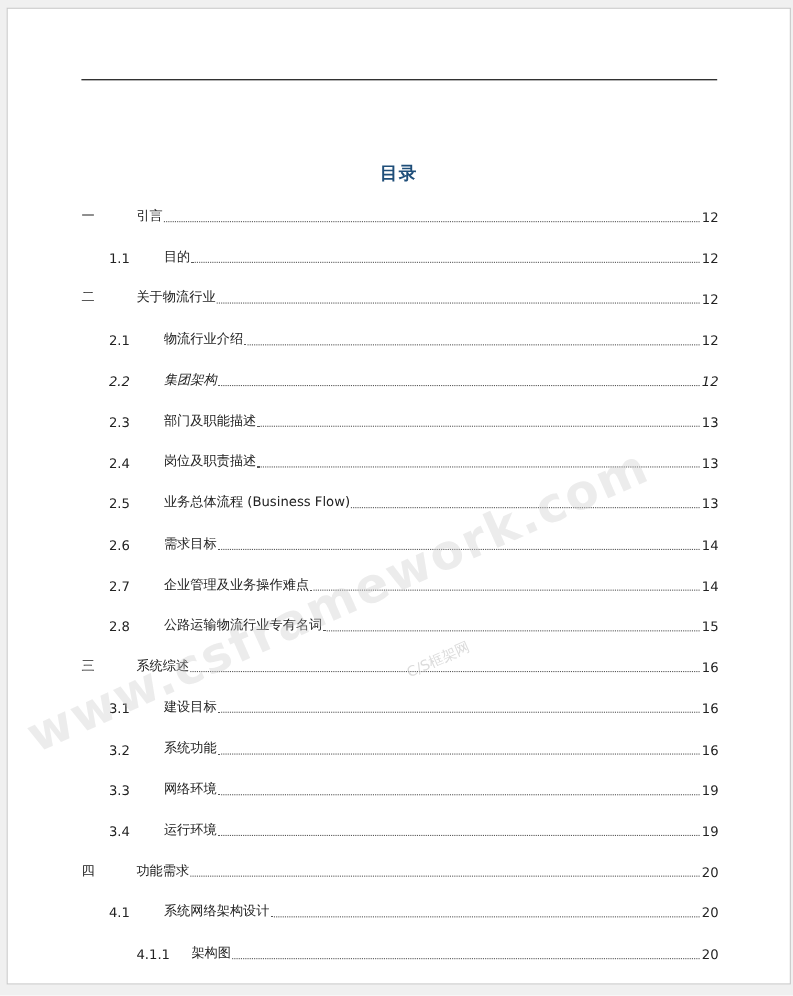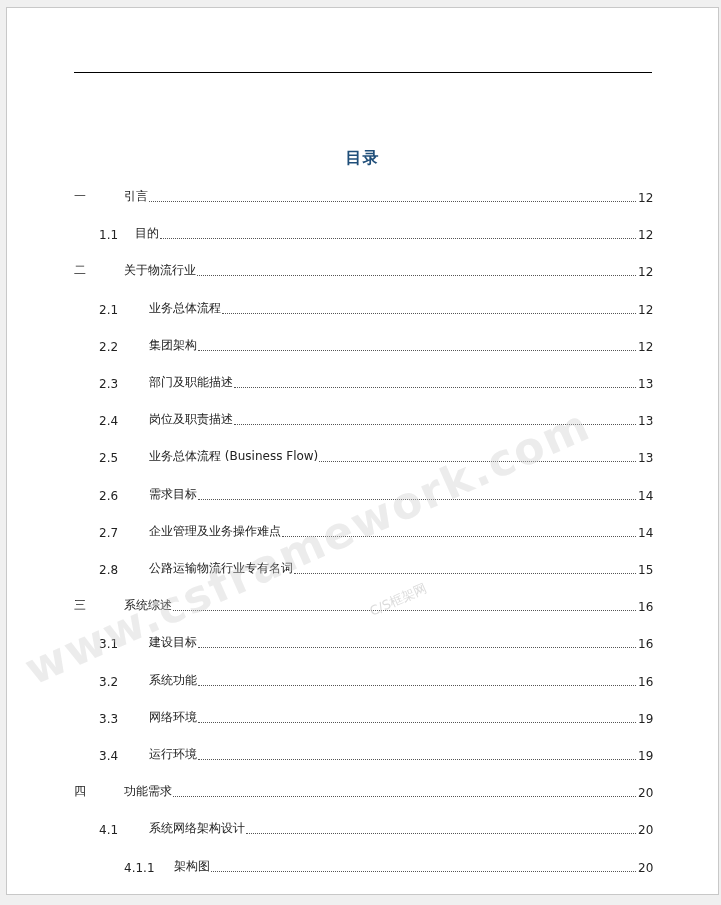--- a/index.html
+++ b/index.html
@@ -102,43 +102,43 @@
       <div class="toc-entry" style="top: 181px; left: 67px; width: 578px;">
         <span class="toc-num" style="left: 0px;">一</span>
         <div class="toc-body" style="left: 50px;">
           <span class="toc-text">引言</span>
           <span class="toc-leader"></span>
           <span class="toc-page">12</span>
         </div>
       </div>
       <div class="toc-entry" style="top: 218.2px; left: 92px; width: 553px;">
         <span class="toc-num" style="left: 0px;">1.1</span>
-        <div class="toc-body" style="left: 36px;">
+        <div class="toc-body" style="left: 50px;">
           <span class="toc-text">目的</span>
           <span class="toc-leader"></span>
           <span class="toc-page">12</span>
         </div>
       </div>
       <div class="toc-entry" style="top: 255.4px; left: 67px; width: 578px;">
         <span class="toc-num" style="left: 0px;">二</span>
         <div class="toc-body" style="left: 50px;">
           <span class="toc-text">关于物流行业</span>
           <span class="toc-leader"></span>
           <span class="toc-page">12</span>
         </div>
       </div>
       <div class="toc-entry" style="top: 292.6px; left: 92px; width: 553px;">
         <span class="toc-num" style="left: 0px;">2.1</span>
         <div class="toc-body" style="left: 50px;">
-          <span class="toc-text">业务总体流程</span>
-          <span class="toc-leader"></span>
-          <span class="toc-page">12</span>
-        </div>
-      </div>
-      <div class="toc-entry" style="top: 329.8px; left: 92px; width: 553px;">
+          <span class="toc-text">物流行业介绍</span>
+          <span class="toc-leader"></span>
+          <span class="toc-page">12</span>
+        </div>
+      </div>
+      <div class="toc-entry" style="top: 329.8px; left: 92px; width: 553px; font-style: italic;">
         <span class="toc-num" style="left: 0px;">2.2</span>
         <div class="toc-body" style="left: 50px;">
           <span class="toc-text">集团架构</span>
           <span class="toc-leader"></span>
           <span class="toc-page">12</span>
         </div>
       </div>
       <div class="toc-entry" style="top: 367px; left: 92px; width: 553px;">
         <span class="toc-num" style="left: 0px;">2.3</span>
         <div class="toc-body" style="left: 50px;">

